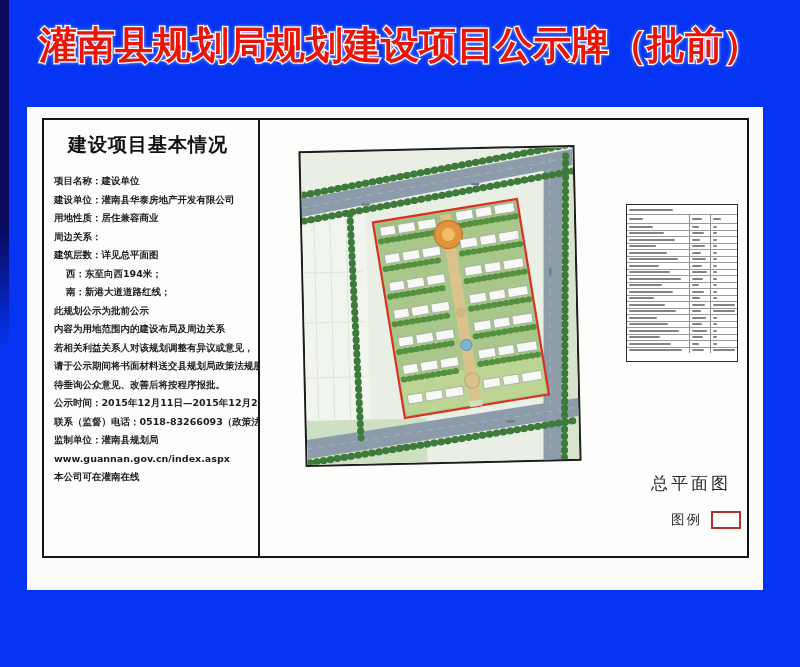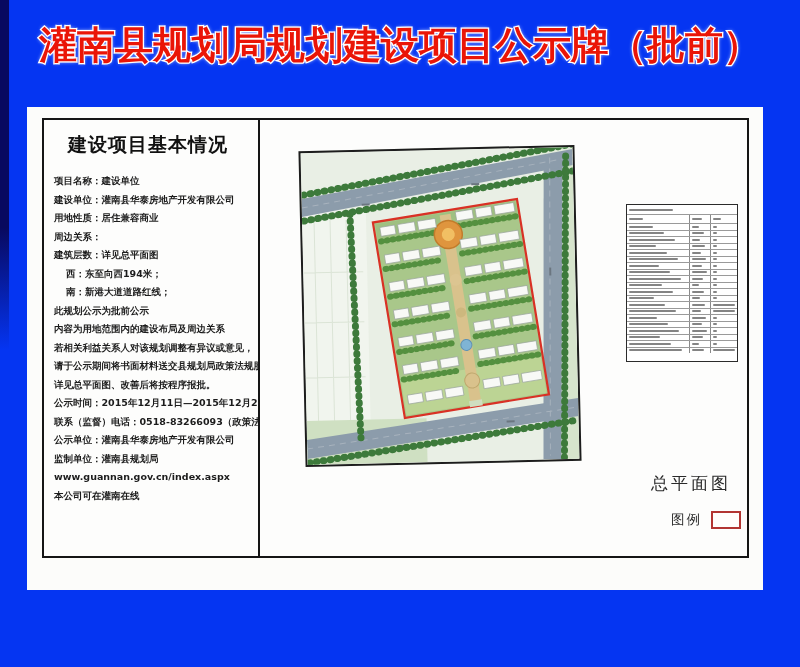--- a/index.html
+++ b/index.html
@@ -103,24 +103,23 @@
             <div class="info-line">建设单位：灌南县华泰房地产开发有限公司</div>
             <div class="info-line">用地性质：居住兼容商业</div>
             <div class="info-line">周边关系：</div>
             <div class="info-line">建筑层数：详见总平面图</div>
             <div class="info-line indent">西：东至向西194米；</div>
             <div class="info-line indent">南：新港大道道路红线；</div>
             <div class="info-line">此规划公示为批前公示</div>
             <div class="info-line">内容为用地范围内的建设布局及周边关系</div>
             <div class="info-line">若相关利益关系人对该规划调整有异议或意见，</div>
             <div class="info-line">请于公示期间将书面材料送交县规划局政策法规股</div>
-            <div class="info-line">详见总平面图、改善后将按程序报批。</div>
+            <div class="info-line">待垂询公众意见、改善后将按程序报批。</div>
             <div class="info-line">公示时间：2015年12月11日—2015年12月20日</div>
             <div class="info-line">联系（监督）电话：0518-83266093（政策法规股）</div>
-            <div class="info-line">公示单位：灌南县华泰房地产开发有限公司</div>
             <div class="info-line">监制单位：灌南县规划局</div>
             <div class="info-line">www.guannan.gov.cn/index.aspx</div>
             <div class="info-line">本公司可在灌南在线</div>
           </div>
       </div>
 
       <div class="right-col">
         <div class="photo">
           <svg width="272" height="312" viewBox="0 0 272 312" xmlns="http://www.w3.org/2000/svg">
 

